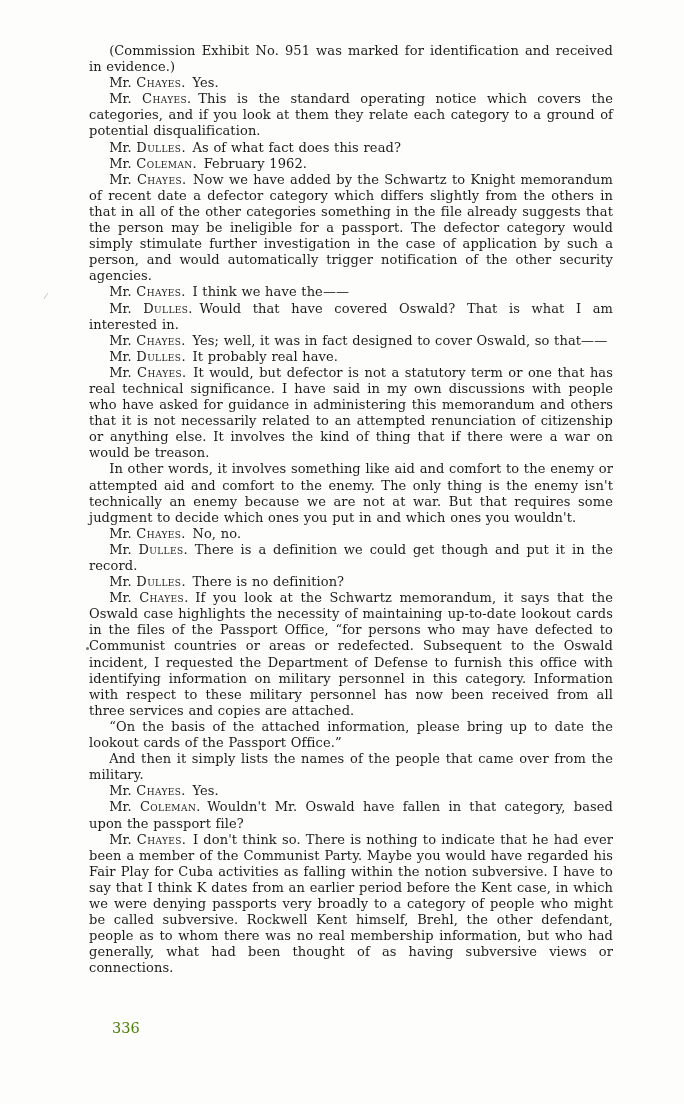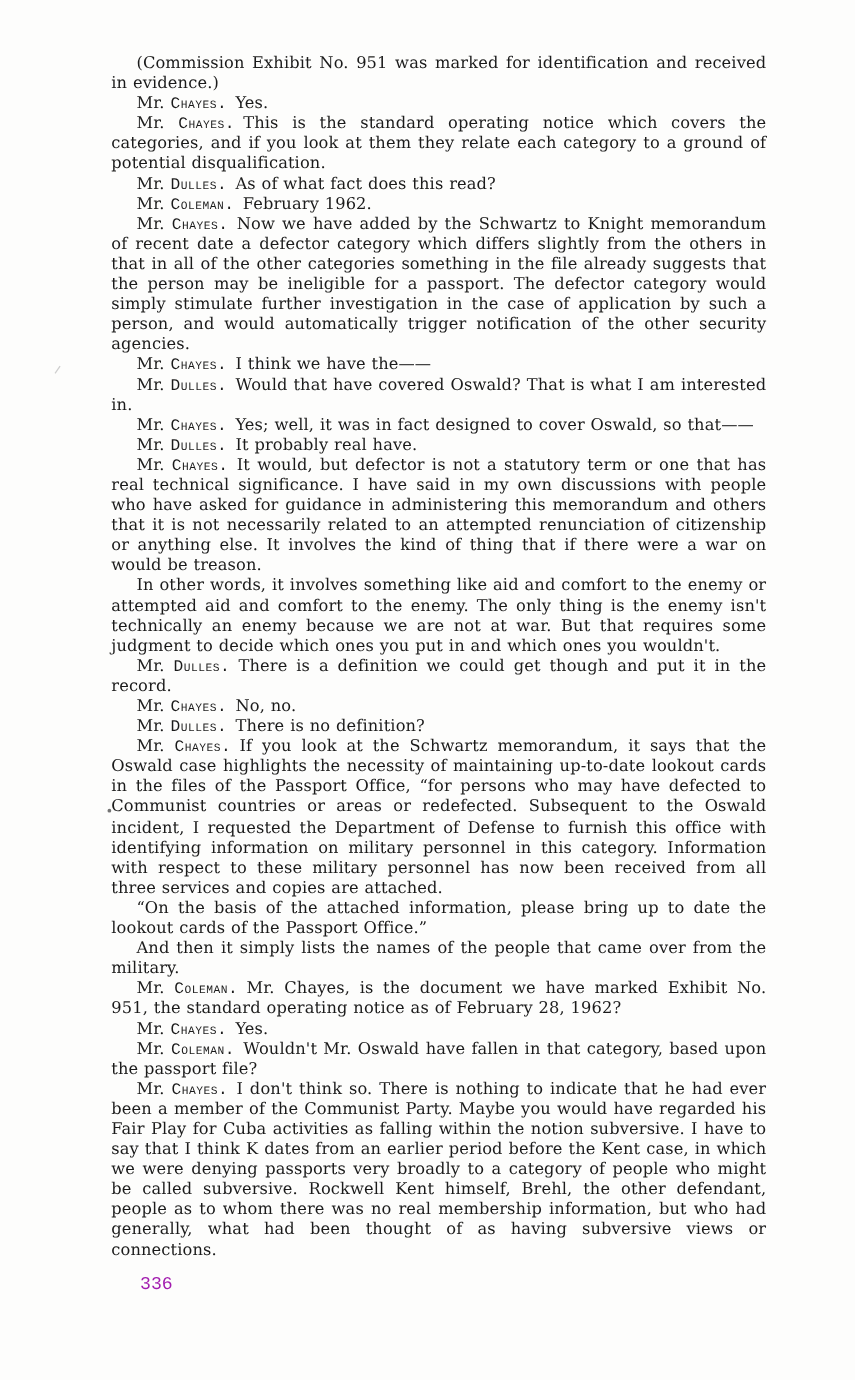--- a/index.html
+++ b/index.html
@@ -27,30 +27,28 @@
     letter-spacing: 0.1px;
     word-spacing: 0.4px;
   }
   .text-block p {
     margin: 0;
     text-indent: 1.55em;
   }
   .speaker-name {
     font-variant: small-caps;
     letter-spacing: 0.4px;
-    font-family: Liberation Mono, monospace;
   }
   .page-number {
     position: absolute;
     left: 112px;
     top: 1019px;
     font-size: 14.5px;
     line-height: 18px;
-    color: #a21caf;
-    font-family: Liberation Mono, monospace;
+    color: #4d7c0f;
   }
   .scan-artifact-1 {
     position: absolute;
     left: 45px;
     top: 294px;
     width: 6px;
     height: 7px;
     border-left: 1px solid #b9b9b9;
     transform: rotate(35deg);
     opacity: 0.7;
@@ -79,26 +77,25 @@
       <p><span class="speaker-prefix">Mr.&nbsp;</span><span class="speaker-name">Chayes.</span><span class="speech-text"> This is the standard operating notice which covers the categories, and if you look at them they relate each category to a ground of potential disqualification.</span></p>
       <p><span class="speaker-prefix">Mr.&nbsp;</span><span class="speaker-name">Dulles.</span><span class="speech-text"> As of what fact does this read?</span></p>
       <p><span class="speaker-prefix">Mr.&nbsp;</span><span class="speaker-name">Coleman.</span><span class="speech-text"> February 1962.</span></p>
       <p><span class="speaker-prefix">Mr.&nbsp;</span><span class="speaker-name">Chayes.</span><span class="speech-text"> Now we have added by the Schwartz to Knight memorandum of recent date a defector category which differs slightly from the others in that in all of the other categories something in the file already suggests that the person may be ineligible for a passport.  The defector category would simply stimulate further investigation in the case of application by such a person, and would automatically trigger notification of the other security agencies.</span></p>
       <p><span class="speaker-prefix">Mr.&nbsp;</span><span class="speaker-name">Chayes.</span><span class="speech-text"> I think we have the——</span></p>
       <p><span class="speaker-prefix">Mr.&nbsp;</span><span class="speaker-name">Dulles.</span><span class="speech-text"> Would that have covered Oswald?  That is what I am interested in.</span></p>
       <p><span class="speaker-prefix">Mr.&nbsp;</span><span class="speaker-name">Chayes.</span><span class="speech-text"> Yes; well, it was in fact designed to cover Oswald, so that——</span></p>
       <p><span class="speaker-prefix">Mr.&nbsp;</span><span class="speaker-name">Dulles.</span><span class="speech-text"> It probably real have.</span></p>
       <p><span class="speaker-prefix">Mr.&nbsp;</span><span class="speaker-name">Chayes.</span><span class="speech-text"> It would, but defector is not a statutory term or one that has real technical significance.  I have said in my own discussions with people who have asked for guidance in administering this memorandum and others that it is not necessarily related to an attempted renunciation of citizenship or anything else.  It involves the kind of thing that if there were a war on would be treason.</span></p>
       <p><span class="speech-text">In other words, it involves something like aid and comfort to the enemy or attempted aid and comfort to the enemy.  The only thing is the enemy isn't technically an enemy because we are not at war.  But that requires some judgment to decide which ones you put in and which ones you wouldn't.</span></p>
+      <p><span class="speaker-prefix">Mr.&nbsp;</span><span class="speaker-name">Chayes.</span><span class="speech-text"> No, no.</span></p>
       <p><span class="speaker-prefix">Mr.&nbsp;</span><span class="speaker-name">Dulles.</span><span class="speech-text"> There is a definition we could get though and put it in the record.</span></p>
-      <p><span class="speaker-prefix">Mr.&nbsp;</span><span class="speaker-name">Chayes.</span><span class="speech-text"> No, no.</span></p>
       <p><span class="speaker-prefix">Mr.&nbsp;</span><span class="speaker-name">Dulles.</span><span class="speech-text"> There is no definition?</span></p>
       <p><span class="speaker-prefix">Mr.&nbsp;</span><span class="speaker-name">Chayes.</span><span class="speech-text"> If you look at the Schwartz memorandum, it says that the Oswald case highlights the necessity of maintaining up-to-date lookout cards in the files of the Passport Office, “for persons who may have defected to Communist countries or areas or redefected.  Subsequent to the Oswald incident, I requested the Department of Defense to furnish this office with identifying information on military personnel in this category.  Information with respect to these military personnel has now been received from all three services and copies are attached.</span></p>
       <p><span class="speech-text">“On the basis of the attached information, please bring up to date the lookout cards of the Passport Office.”</span></p>
       <p><span class="speech-text">And then it simply lists the names of the people that came over from the military.</span></p>
-      <p><span class="speaker-prefix">Mr.&nbsp;</span><span class="speaker-name">Coleman.</span><span class="speech-text"> Mr. Chayes, is the document we have marked Exhibit No. 951, the standard operating notice as of February 28, 1962?</span></p>
       <p><span class="speaker-prefix">Mr.&nbsp;</span><span class="speaker-name">Chayes.</span><span class="speech-text"> Yes.</span></p>
       <p><span class="speaker-prefix">Mr.&nbsp;</span><span class="speaker-name">Coleman.</span><span class="speech-text"> Wouldn't Mr. Oswald have fallen in that category, based upon the passport file?</span></p>
       <p><span class="speaker-prefix">Mr.&nbsp;</span><span class="speaker-name">Chayes.</span><span class="speech-text"> I don't think so.  There is nothing to indicate that he had ever been a member of the Communist Party.  Maybe you would have regarded his Fair Play for Cuba activities as falling within the notion subversive.  I have to say that I think K dates from an earlier period before the Kent case, in which we were denying passports very broadly to a category of people who might be called subversive.  Rockwell Kent himself, Brehl, the other defendant, people as to whom there was no real membership information, but who had generally, what had been thought of as having subversive views or connections.</span></p>
     </div>
 
   <div class="page-number">336</div>
 </div>
 
 </body></html>

